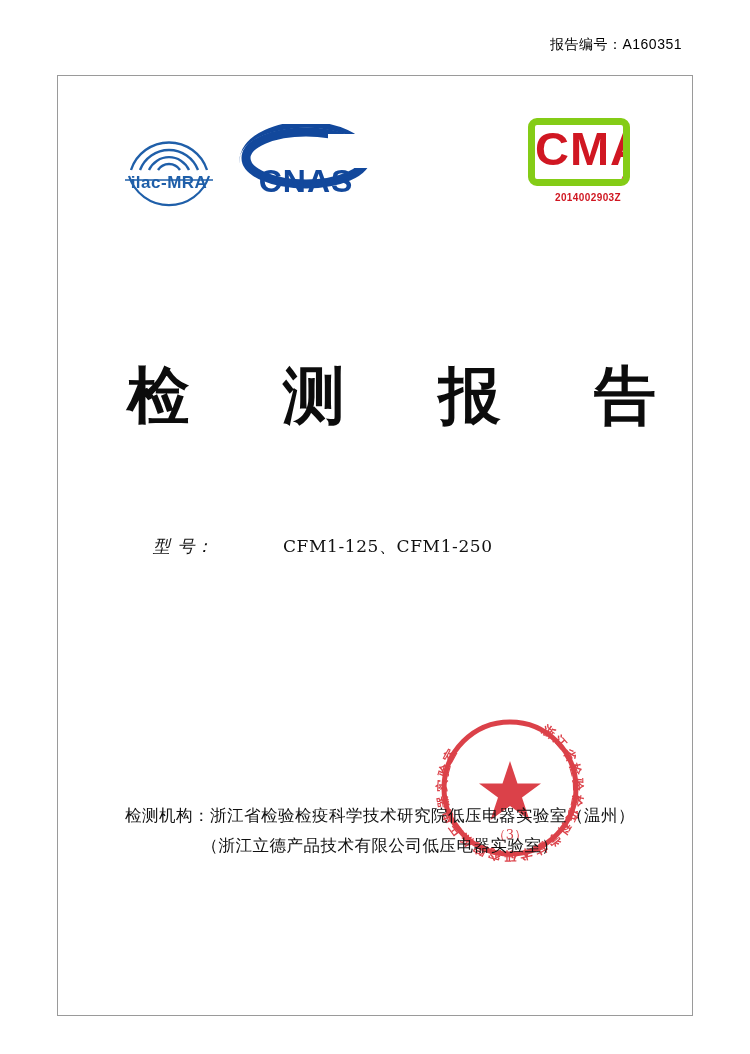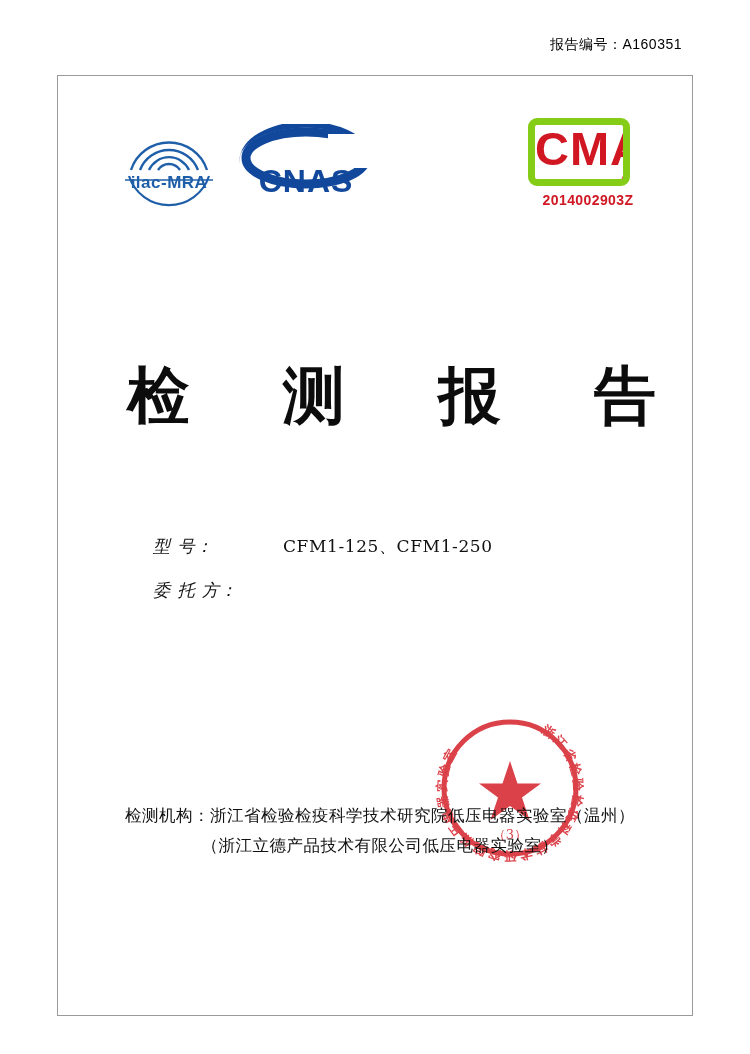--- a/index.html
+++ b/index.html
@@ -117,21 +117,21 @@
     height: 96px;
     background: #d01722;
     transform: rotate(25deg);
     left: 96px;
     top: -14px;
   }
   .cma-code {
     margin-top: 6px;
     font-family: "Liberation Sans", sans-serif;
     font-weight: bold;
-    font-size: 14px;
+    font-size: 10px;
     letter-spacing: 0.4px;
     color: #d01722;
     text-align: center;
     width: 120px;
   }
 
   
   .doc-title {
     position: absolute;
     left: 0;
@@ -250,21 +250,20 @@
   </div>
 
   <div class="doc-title">检 测 报 告</div>
 
   <div class="info-block">
     <div class="info-row">
       <span class="info-label">型    号：</span>
       <span class="info-value">CFM1-125、CFM1-250</span>
     </div>
     <div class="info-row">
-      <span class="info-label">委 托 方：</span>
     </div>
   </div>
 
   <div class="seal">
     <svg width="170" height="170" viewBox="0 0 170 170">
       <defs>
         <path id="sealArc" d="M85,85 m0,-64 a64,64 0 1,1 -0.1,0" fill="none"></path>
       </defs>
       <circle cx="85" cy="85" r="66" fill="none" stroke="#d6232c" stroke-width="5"></circle>
       <g fill="#d6232c">

